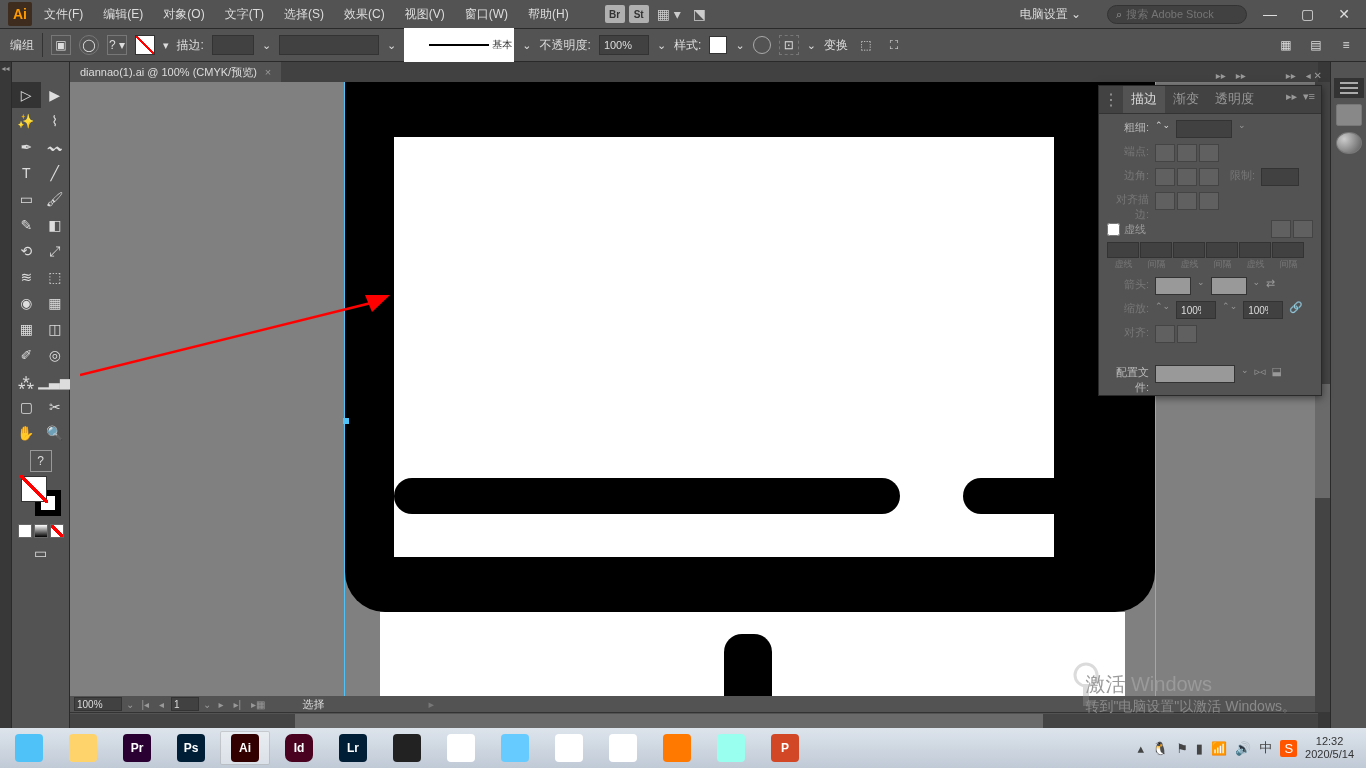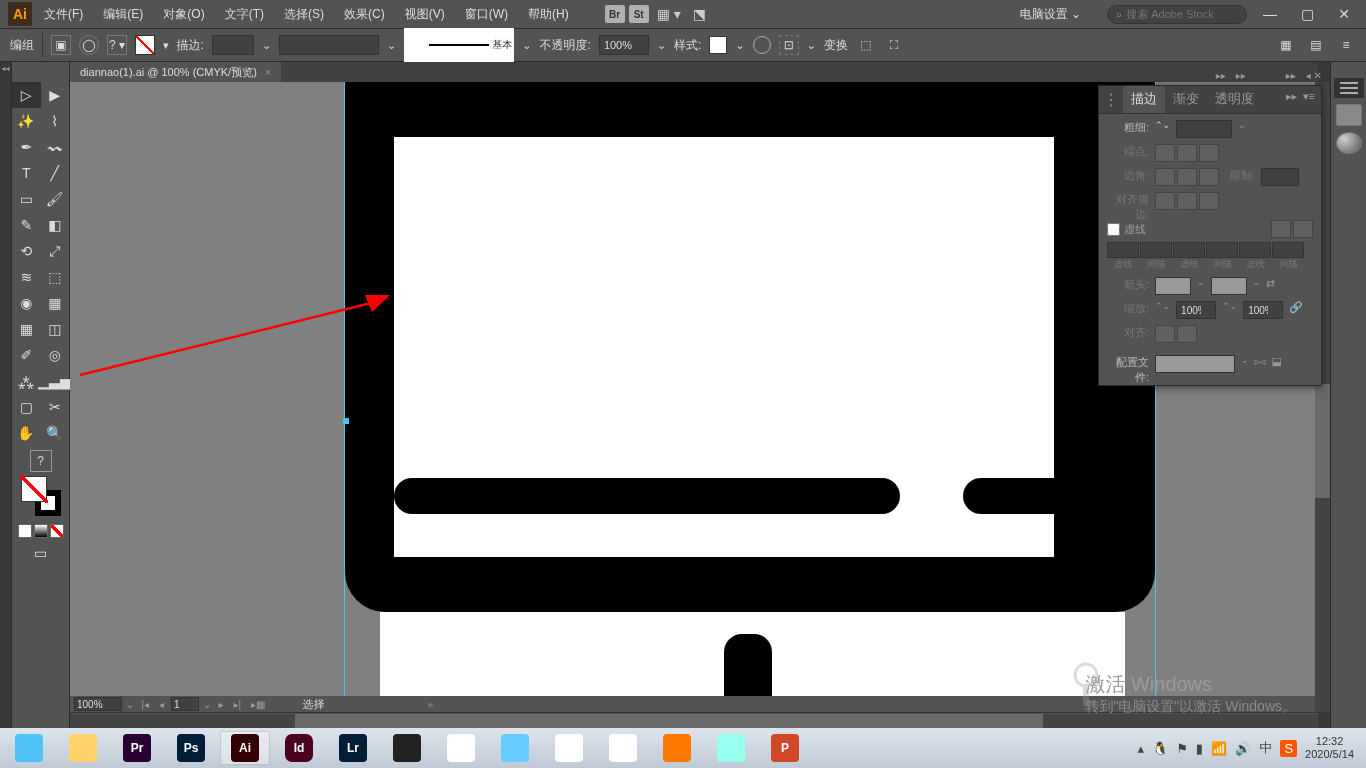--- a/index.html
+++ b/index.html
@@ -421,21 +421,21 @@
         <input class="mini-input" style="width: 40px;" value="100%">
       <span style="font-size:11px">🔗</span>
     </div>
     <div class="panel-row">
       <span class="panel-row-label dim">对齐:</span>
       <div class="btn-group">
           <div class="mini-btn"></div>
           <div class="mini-btn"></div>
         </div>
     </div>
-    <div class="panel-row" style="margin-top:6px">
+    <div class="panel-row" style="margin-top:16px">
       <span class="panel-row-label">配置文件:</span>
       <input class="mini-input light" style="width: 80px;">
         <span style="font-size:9px">⌄</span>
       <span>▹◃</span>
       <span>⬓</span>
     </div>
   </div>
 </div>
 
 <svg class="key-icon" width="40" height="50">

